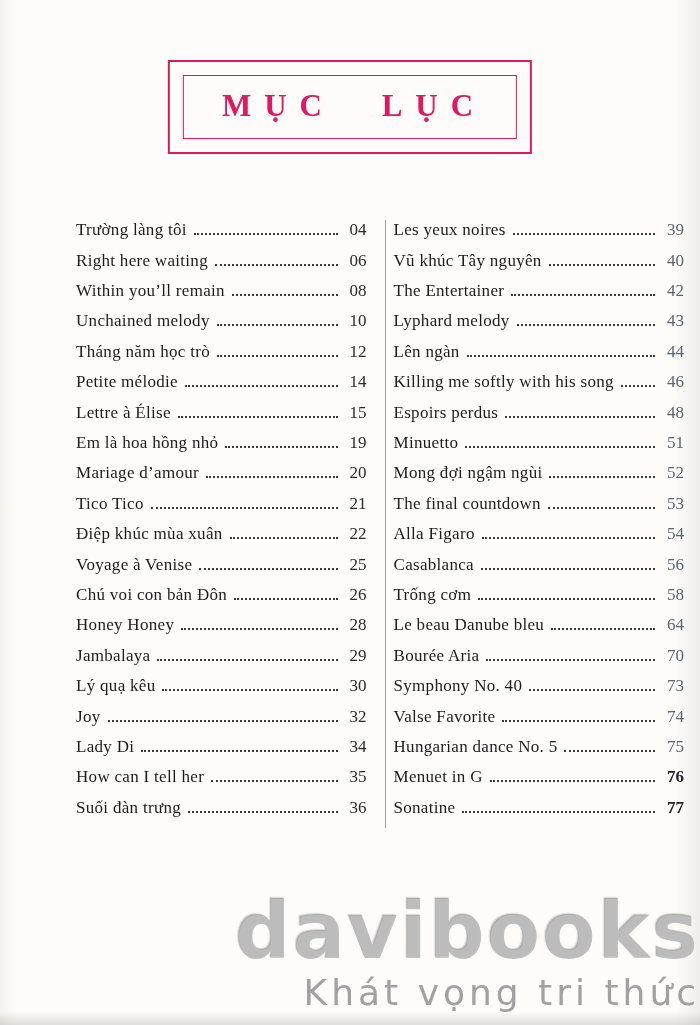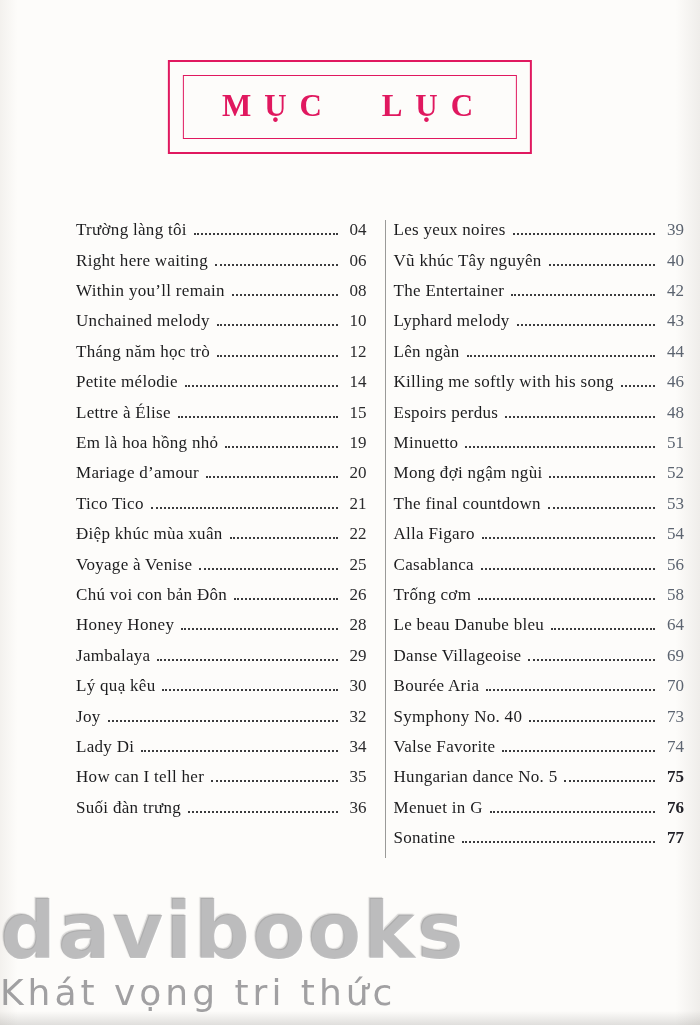--- a/index.html
+++ b/index.html
@@ -97,21 +97,21 @@
   }
   .col-right .toc-page { color: #5c6470; }
   .col-right .toc-row:nth-child(n+19) .toc-page { color: #23232a; font-weight: 600; }
 
   
   .watermark {
     position: absolute;
     left: 0;
     right: 0;
     top: 892px;
-    text-align: left;
+    text-align: right;
     user-select: none;
     pointer-events: none;
   }
   .wm-main {
     font-family: "DejaVu Sans", sans-serif;
     font-size: 78px;
     font-weight: 600;
     letter-spacing: 2px;
     color: rgba(140,140,142,0.55);
     text-shadow: 1px 1px 0 rgba(255,255,255,0.8), -1px -1px 1px rgba(100,100,100,0.25);
@@ -305,25 +305,20 @@
           <span class="toc-title">Trống cơm</span>
           <span class="leader"></span>
           <span class="toc-page">58</span>
         </div>
         <div class="toc-row">
           <span class="toc-title">Le beau Danube bleu</span>
           <span class="leader"></span>
           <span class="toc-page">64</span>
         </div>
         <div class="toc-row">
-          <span class="toc-title">Danse Villageoise</span>
-          <span class="leader"></span>
-          <span class="toc-page">69</span>
-        </div>
-        <div class="toc-row">
           <span class="toc-title">Bourée Aria</span>
           <span class="leader"></span>
           <span class="toc-page">70</span>
         </div>
         <div class="toc-row">
           <span class="toc-title">Symphony No. 40</span>
           <span class="leader"></span>
           <span class="toc-page">73</span>
         </div>
         <div class="toc-row">

